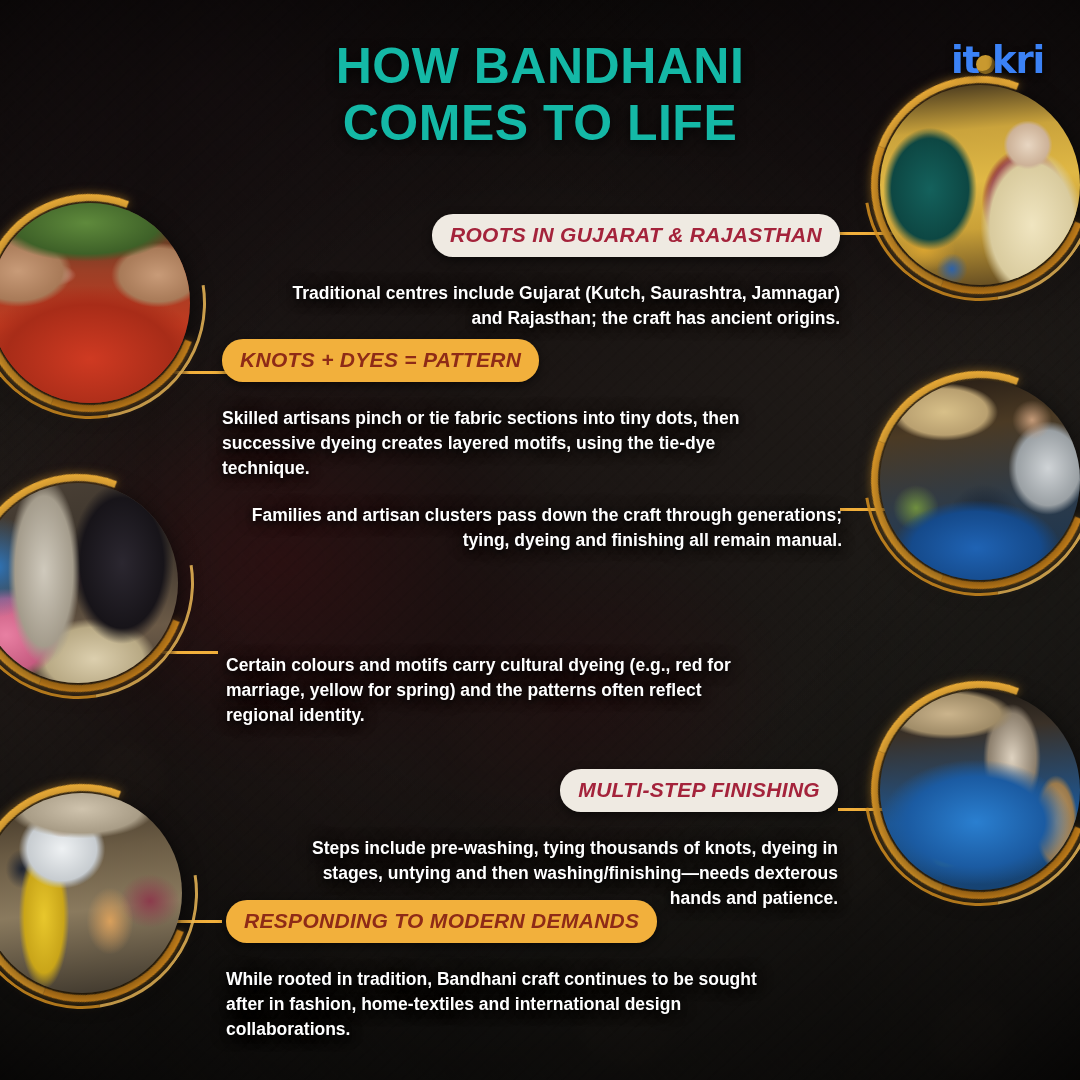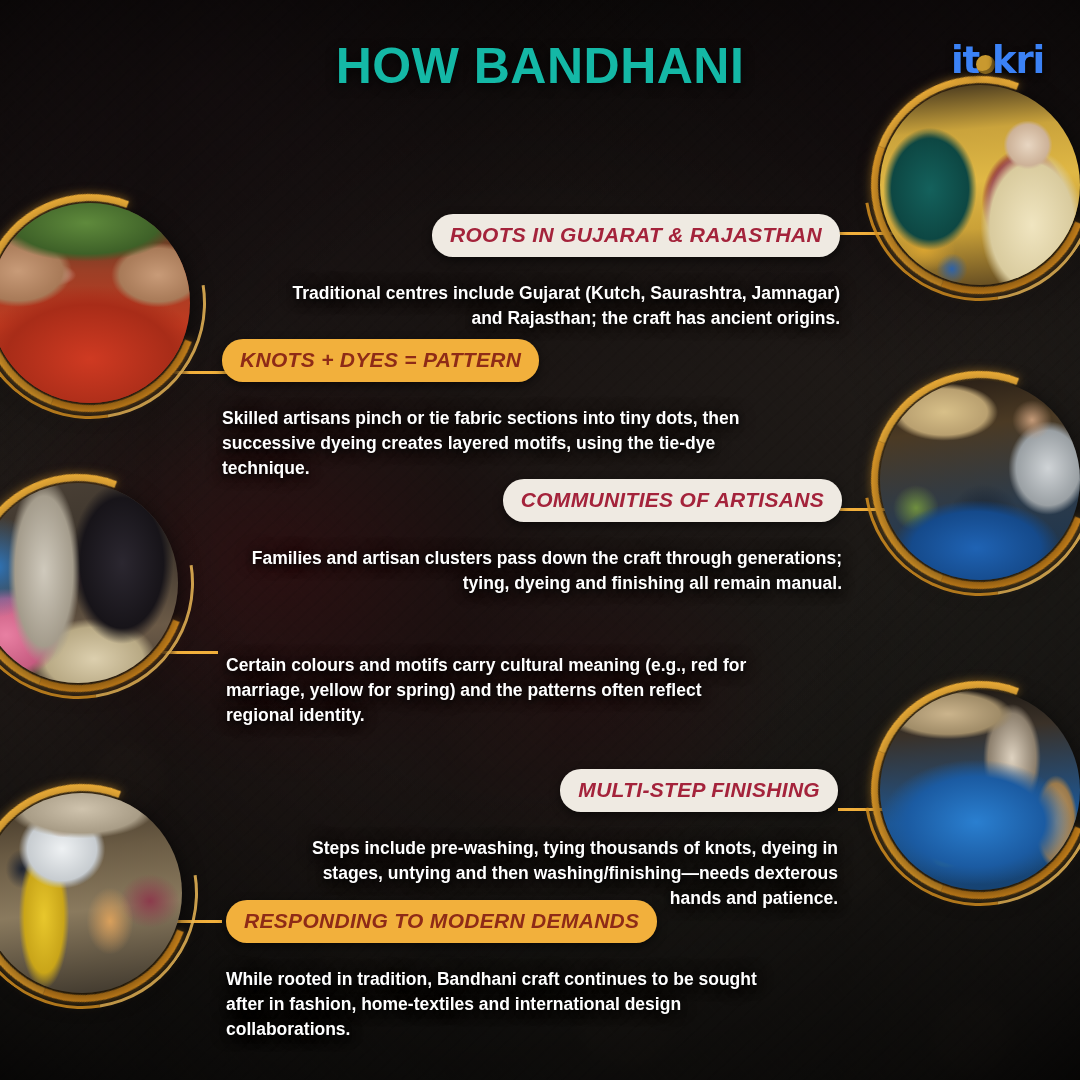--- a/index.html
+++ b/index.html
@@ -198,20 +198,21 @@
 
   <div class="bg-layer bg-base"></div>
   <div class="bg-layer bg-redcloth"></div>
   <div class="bg-layer bg-motif"></div>
   <div class="bg-layer bg-weave"></div>
   <div class="bg-layer bg-scrim"></div>
   <div class="bg-layer bg-vignette"></div>
 
   <h1 class="poster-title">
     <span class="line">HOW BANDHANI</span>
+    <span class="line">COMES TO LIFE</span>
   </h1>
 
   <div class="brand-logo">
     <span>it</span><span class="dotmark"></span><span>kri</span>
   </div>
 
   <div class="photo-node" style="left:880px; top:85px;">
     <span class="photo-ring"></span>
     <span class="photo-ring-2"></span>
     <div class="photo-disc">
@@ -326,26 +327,25 @@
     <div class="block-label label-cream">ROOTS IN GUJARAT &amp; RAJASTHAN</div>
     <div class="block-body">Traditional centres include Gujarat (Kutch, Saurashtra, Jamnagar) and Rajasthan; the craft has ancient origins.</div>
   </div>
 
   <div class="block align-left" style="left:222px; top:339px; width:530px;">
     <div class="block-label label-amber">KNOTS + DYES = PATTERN</div>
     <div class="block-body">Skilled artisans pinch or tie fabric sections into tiny dots, then successive dyeing creates layered motifs, using the tie-dye technique.</div>
   </div>
 
   <div class="block align-right" style="left:250px; top:479px; width:592px;">
-    <div class="block-label label-cream">COMMUNITIES OF ARTISANS</div>
     <div class="block-body">Families and artisan clusters pass down the craft through generations; tying, dyeing and finishing all remain manual.</div>
   </div>
 
   <div class="block align-left" style="left:226px; top:629px; width:545px;">
-    <div class="block-body">Certain colours and motifs carry cultural meaning (e.g., red for marriage, yellow for spring) and the patterns often reflect regional identity.</div>
+    <div class="block-body">Certain colours and motifs carry cultural dyeing (e.g., red for marriage, yellow for spring) and the patterns often reflect regional identity.</div>
   </div>
 
   <div class="block align-right" style="left:302px; top:769px; width:536px;">
     <div class="block-label label-cream">MULTI-STEP FINISHING</div>
     <div class="block-body">Steps include pre-washing, tying thousands of knots, dyeing in stages, untying and then washing/finishing—needs dexterous hands and patience.</div>
   </div>
 
   <div class="block align-left" style="left:226px; top:900px; width:552px;">
     <div class="block-label label-amber">RESPONDING TO MODERN DEMANDS</div>
     <div class="block-body">While rooted in tradition, Bandhani craft continues to be sought after in fashion, home-textiles and international design collaborations.</div>

